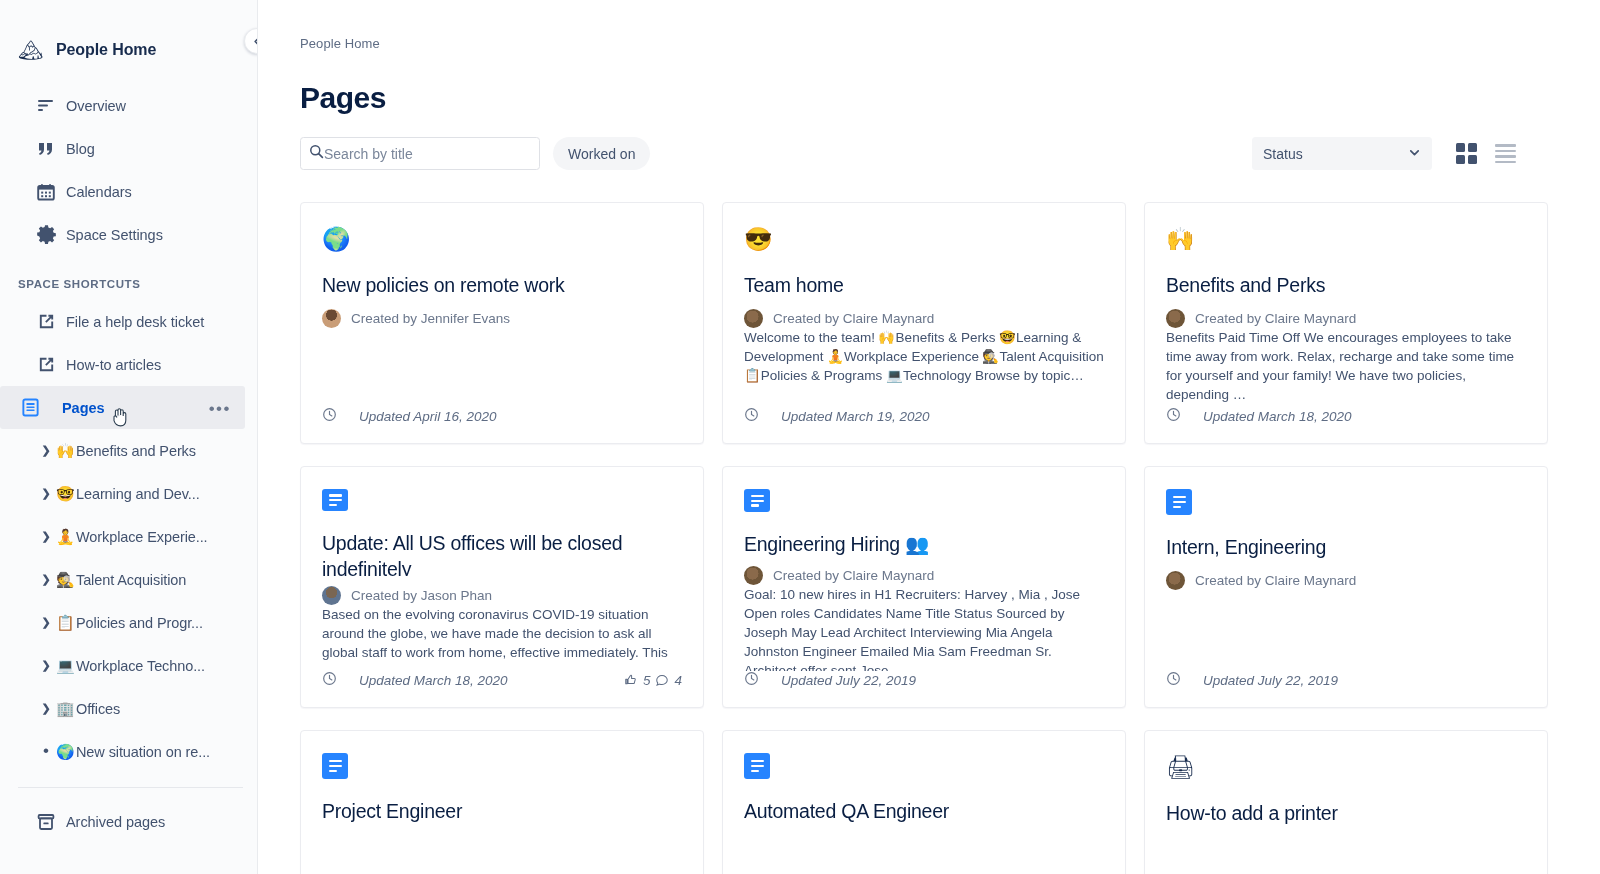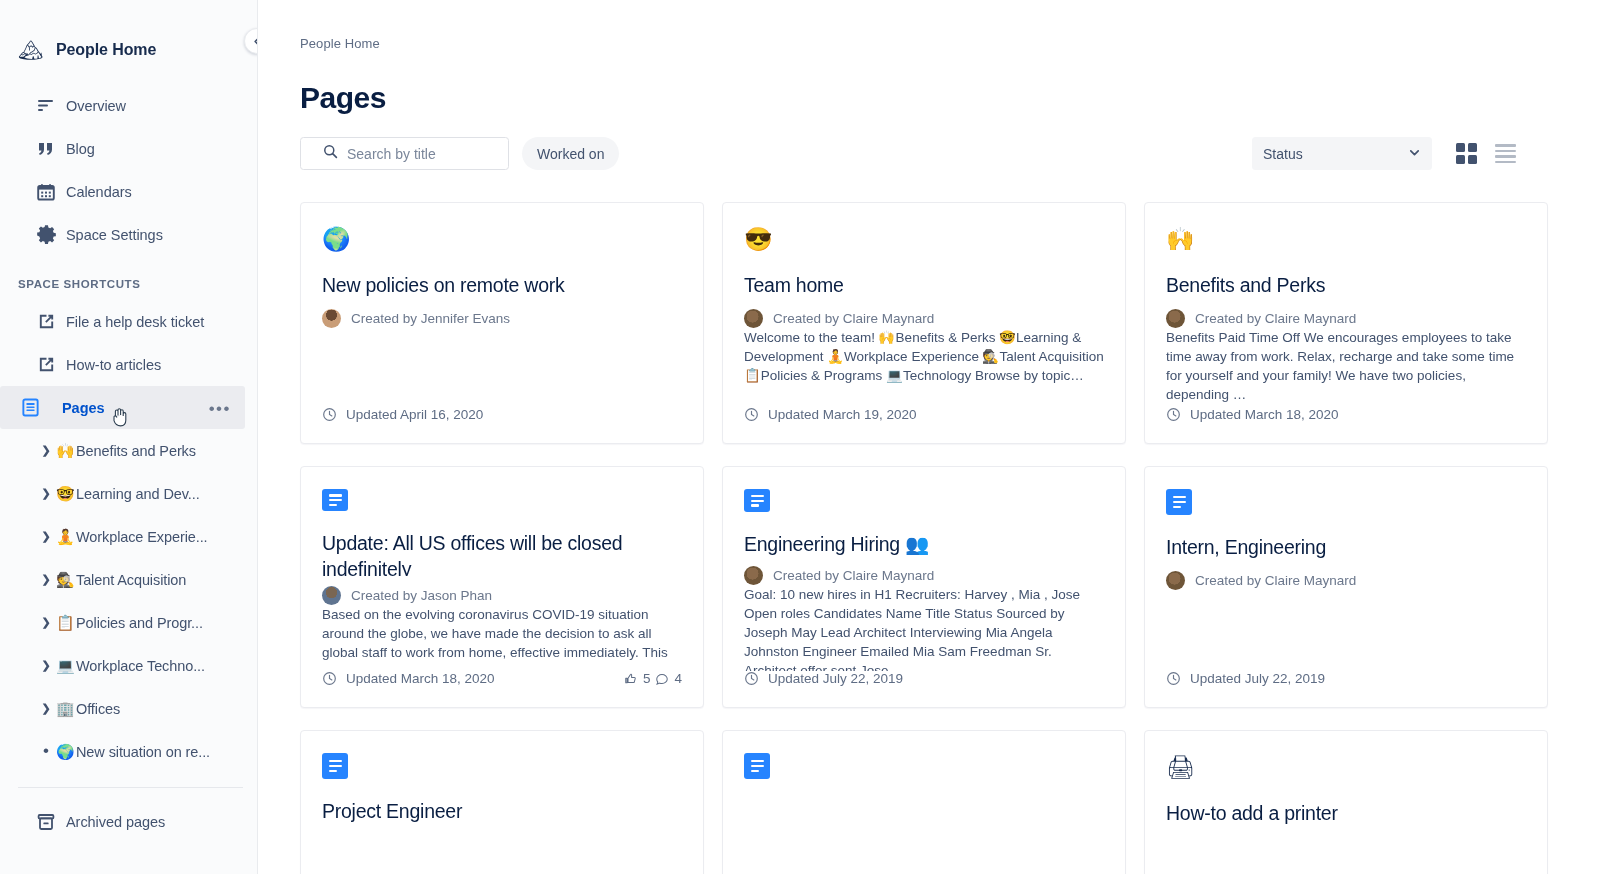--- a/index.html
+++ b/index.html
@@ -118,25 +118,25 @@
     padding: 0 0 0 0;
   }
   .breadcrumb { font-size: 13px; color: #5e6c84; padding: 36px 0 0 42px; letter-spacing: 0.1px; }
   .page-title { font-size: 30px; font-weight: 700; color: #091e42; padding: 30px 0 0 42px; letter-spacing: -0.5px; }
 
   .controls {
     display: flex; align-items: center;
     padding: 22px 42px 0 42px;
   }
   .search-box {
-    width: 209px; height: 33px;
+    width: 240px; height: 33px;
     border: 1px solid #dfe1e6; border-radius: 3.5px;
     background: #fff;
-    display: flex; align-items: center; gap: 9px;
-    padding: 0 22px;
+    display: flex; align-items: center; 
+    padding: 0 8px;
   }
   .search-box .ph { font-size: 14px; color: #7a869a; }
   .chip {
     margin-left: 13px;
     height: 33px; padding: 0 15px;
     background: #f4f5f7; border-radius: 17px;
     display: flex; align-items: center;
     font-size: 14px; color: #42526e; font-weight: 500;
     cursor: pointer;
   }
@@ -191,22 +191,22 @@
   }
   .avatar.a1 { background: radial-gradient(circle at 50% 32%, #6b4a33 0 34%, #c99d77 35% 100%); }
   .avatar.a2 { background: radial-gradient(circle at 45% 40%, #8a6a4b 0 38%, #6e5538 39% 100%); }
   .avatar.a3 { background: radial-gradient(circle at 50% 35%, #7a6652 0 36%, #5f7490 37% 100%); }
   .card-author span { font-size: 13.5px; color: #6b778c; }
   .card-excerpt {
     font-size: 13.5px; color: #42526e; line-height: 1.42;
     overflow: hidden;
   }
   .card-foot {
-    margin-top: auto; display: flex; align-items: flex-start;
-    font-size: 13.5px; color: #5e6c84; gap: 9px;
+    margin-top: auto; display: flex; align-items: center;
+    font-size: 13.5px; color: #5e6c84; gap: 22px; font-style: italic;
   }
   .card-foot .meta { display: flex; align-items: center; gap: 5px; margin-left: auto; }
   .card-foot .meta b { font-weight: 400; }
   .clock { flex: 0 0 15px; color: #6b778c; }
 </style>
 </head>
 <body>
 
 <div id="app">
 
@@ -541,20 +541,21 @@
             <i class="short"></i>
           </div>
           <div class="card-title">Project Engineer</div>
         </div>
         <div class="card">
           <div class="doc-icon">
             <i></i>
             <i></i>
             <i class="short"></i>
           </div>
+          <div class="card-title">Automated QA Engineer</div>
         </div>
         <div class="card">
           <div class="card-emoji">🖨</div>
           <div class="card-title">How-to add a printer</div>
         </div>
       </div>
   </main>
 </div>
 
 </body></html>

